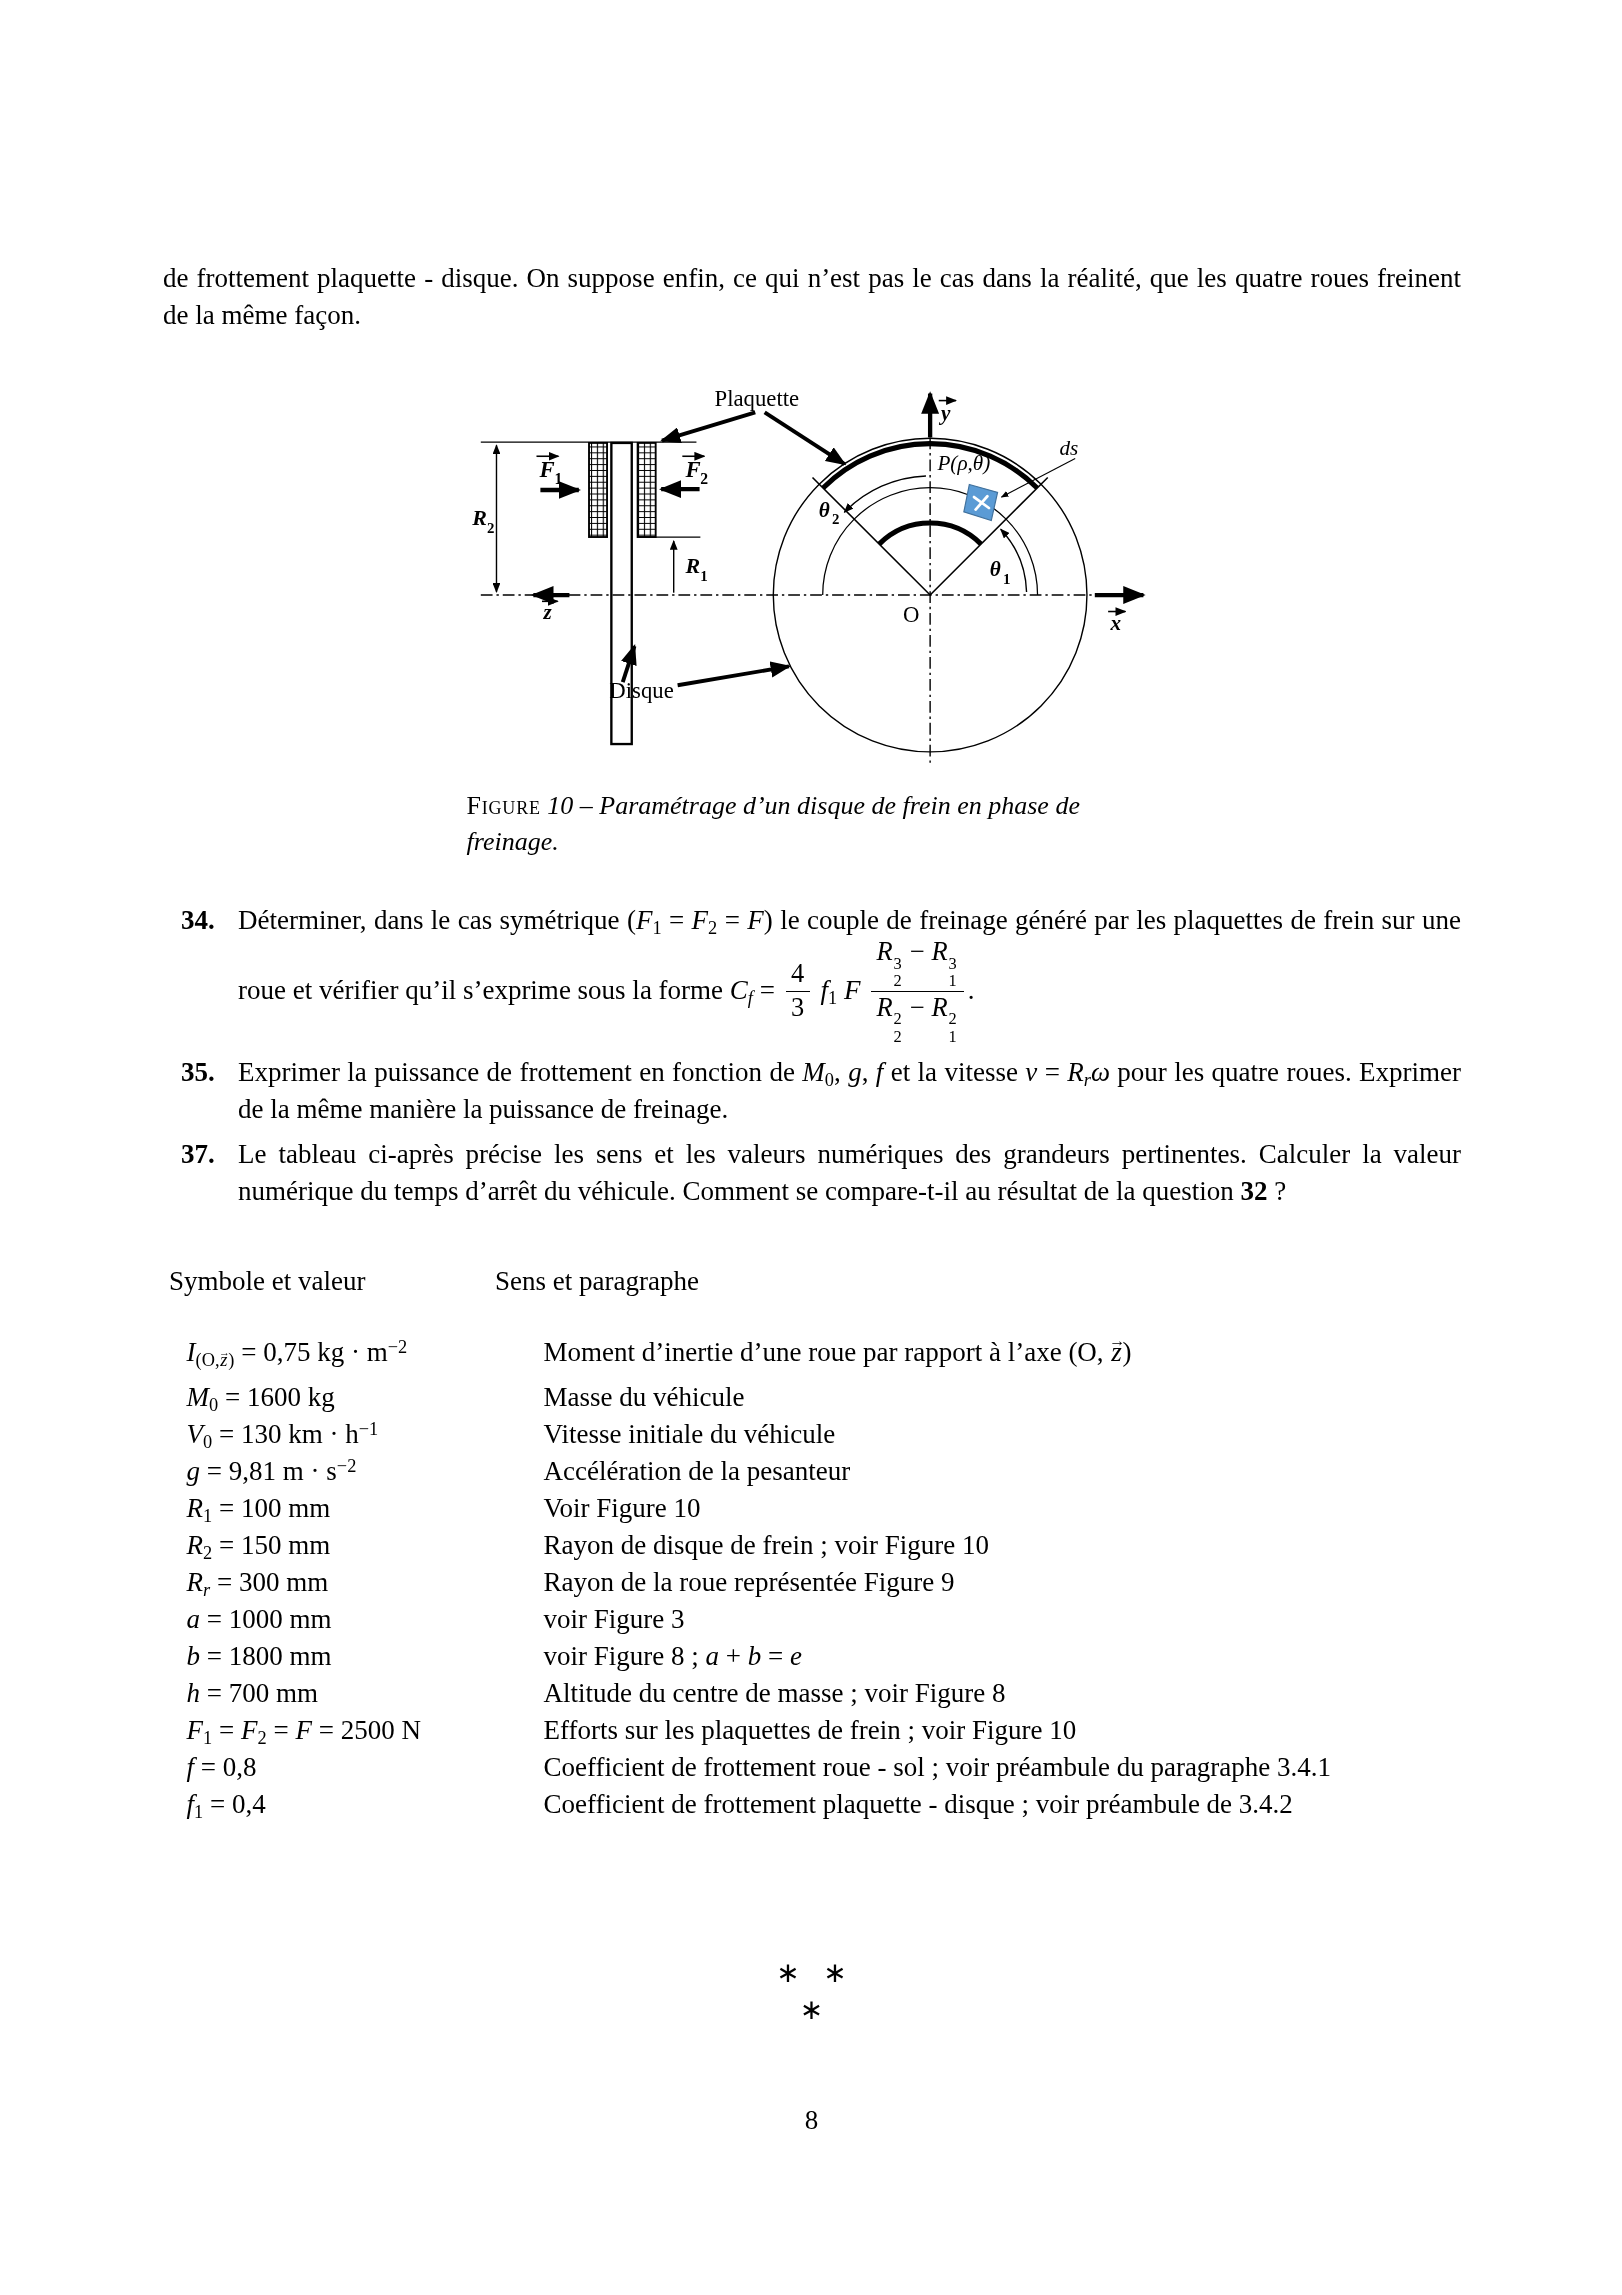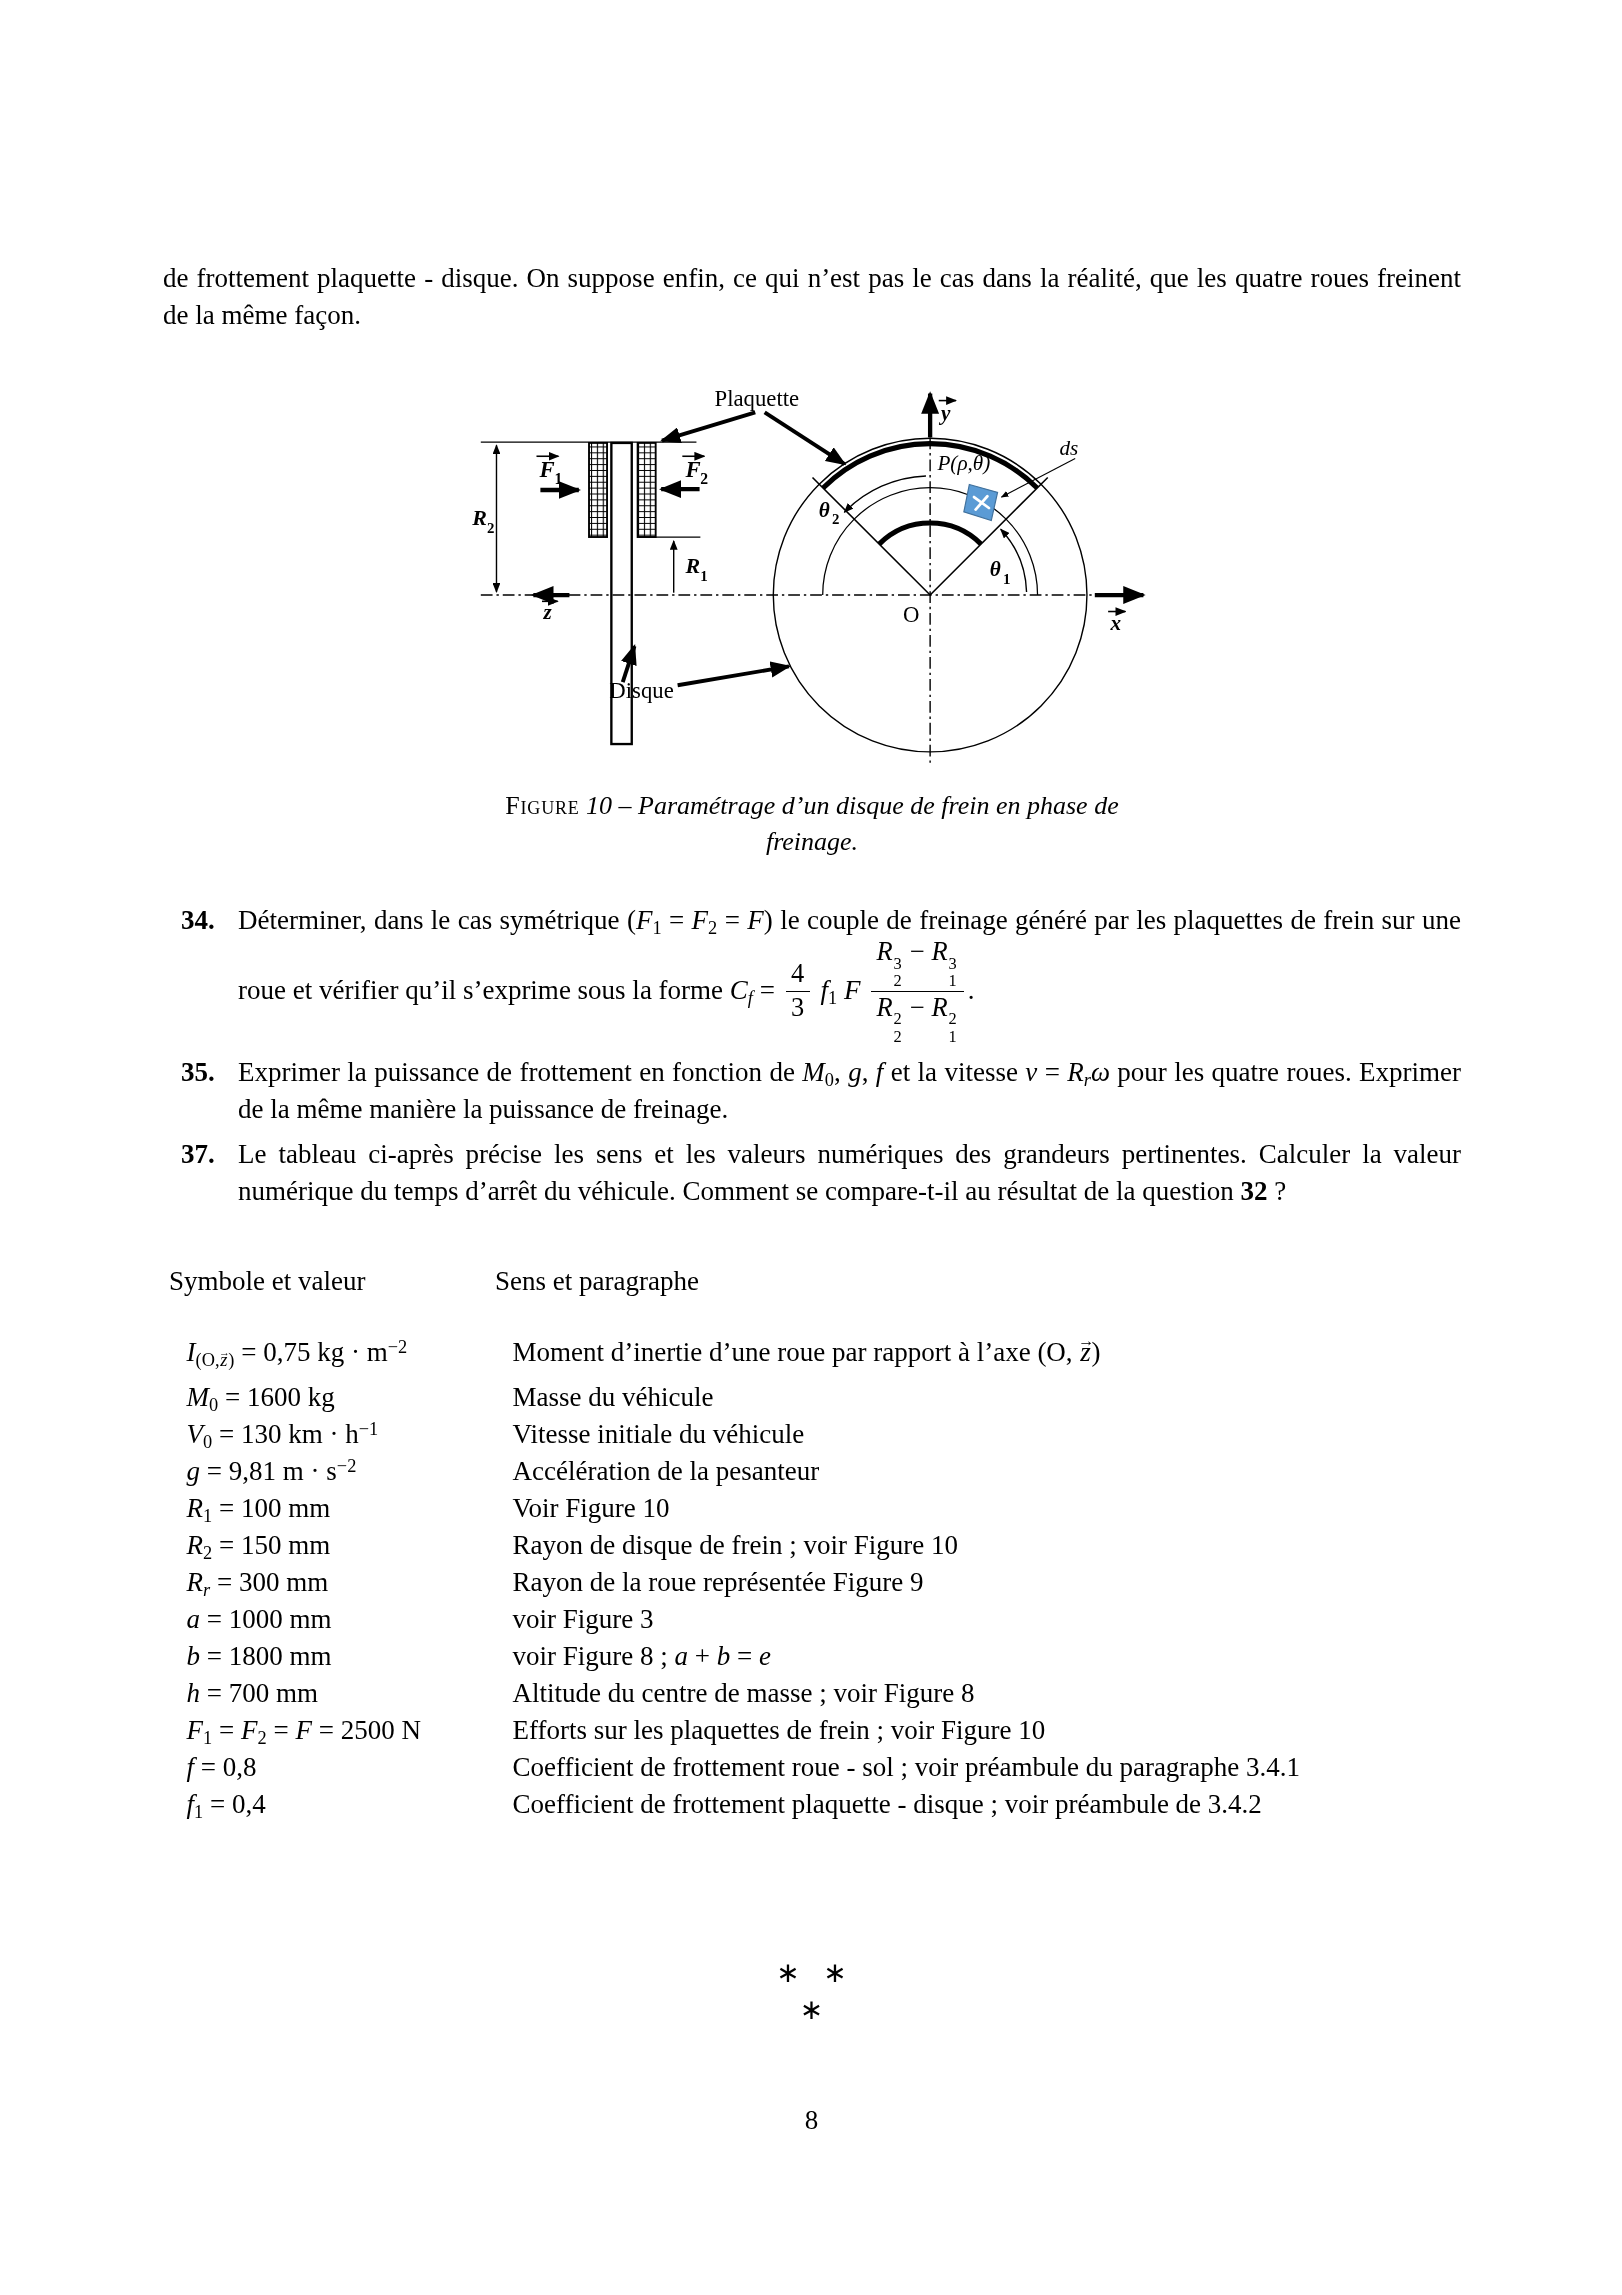--- a/index.html
+++ b/index.html
@@ -6,36 +6,36 @@
   body{
     width:1623px;height:2295px;position:relative;background:#ffffff;color:#000;
     font-family:"Liberation Serif", serif;overflow:hidden;
   }
   .page-content{position:absolute;left:163px;top:260px;width:1298px;}
   .intro{font-size:27px;line-height:37px;text-align:justify;margin:0;}
 
   
   .fig-wrap{width:691px;margin:36px auto 0;}
   svg{display:block;font-family:"Liberation Serif", serif;}
-  .caption{text-align:center;margin-top:22px;font-size:26px;line-height:36px;}
+  .caption{margin-top:22px;font-size:26px;line-height:36px;}
   .cap-name{font-variant:small-caps;letter-spacing:0.8px;}
   .caption i{font-style:italic;}
 
   
   .questions{margin-top:42px;}
   .question{display:flex;margin-bottom:7.9px;}
   .qnum{flex:0 0 57px;margin-left:18px;font-weight:bold;font-size:27px;line-height:37px;}
   .qbody{flex:1;font-size:27px;line-height:37px;text-align:justify;}
 
   
   .dtable{margin-top:53px;}
   .thead{display:flex;margin-left:6px;font-weight:normal;font-size:27px;line-height:37px;}
   .th1{width:326px;}
   .tbody{margin-top:34px;}
-  .trow{display:flex;margin-left:23.6px;font-size:27px;line-height:37px;align-items:center;}
+  .trow{display:flex;margin-left:23.6px;font-size:27px;line-height:37px;align-items:center;gap:31px;}
   .trow.tall{margin-bottom:7.9px;}
   .td1{width:326px;flex:0 0 326px;}
   .td2{flex:1;}
 
   
   sub,sup{font-size:0.68em;line-height:0;}
   sub{vertical-align:-0.28em;}
   sup{vertical-align:0.45em;}
   .frac{display:inline-flex;flex-direction:column;vertical-align:middle;text-align:center;
         margin:0 3.9px;line-height:1.12;font-size:0.98em;position:relative;top:-1.6px;}

